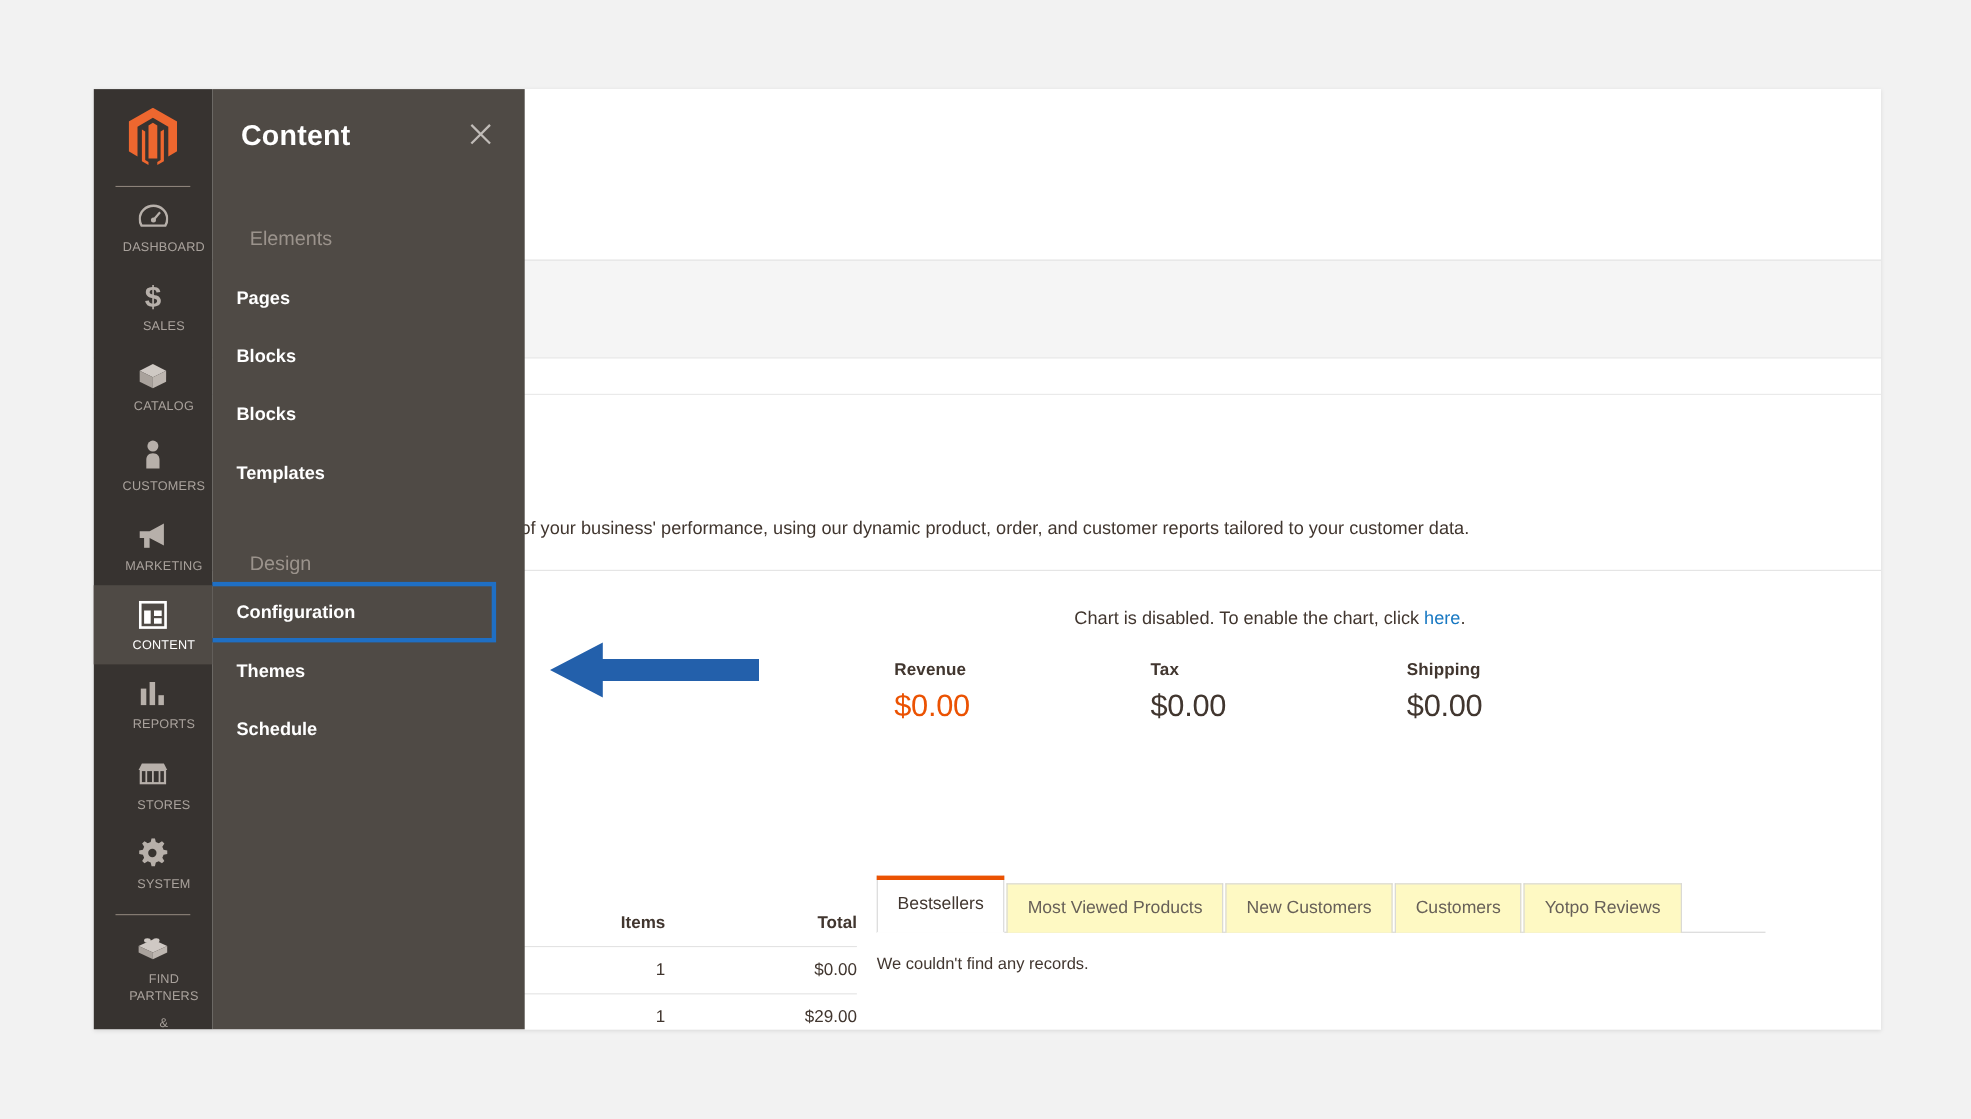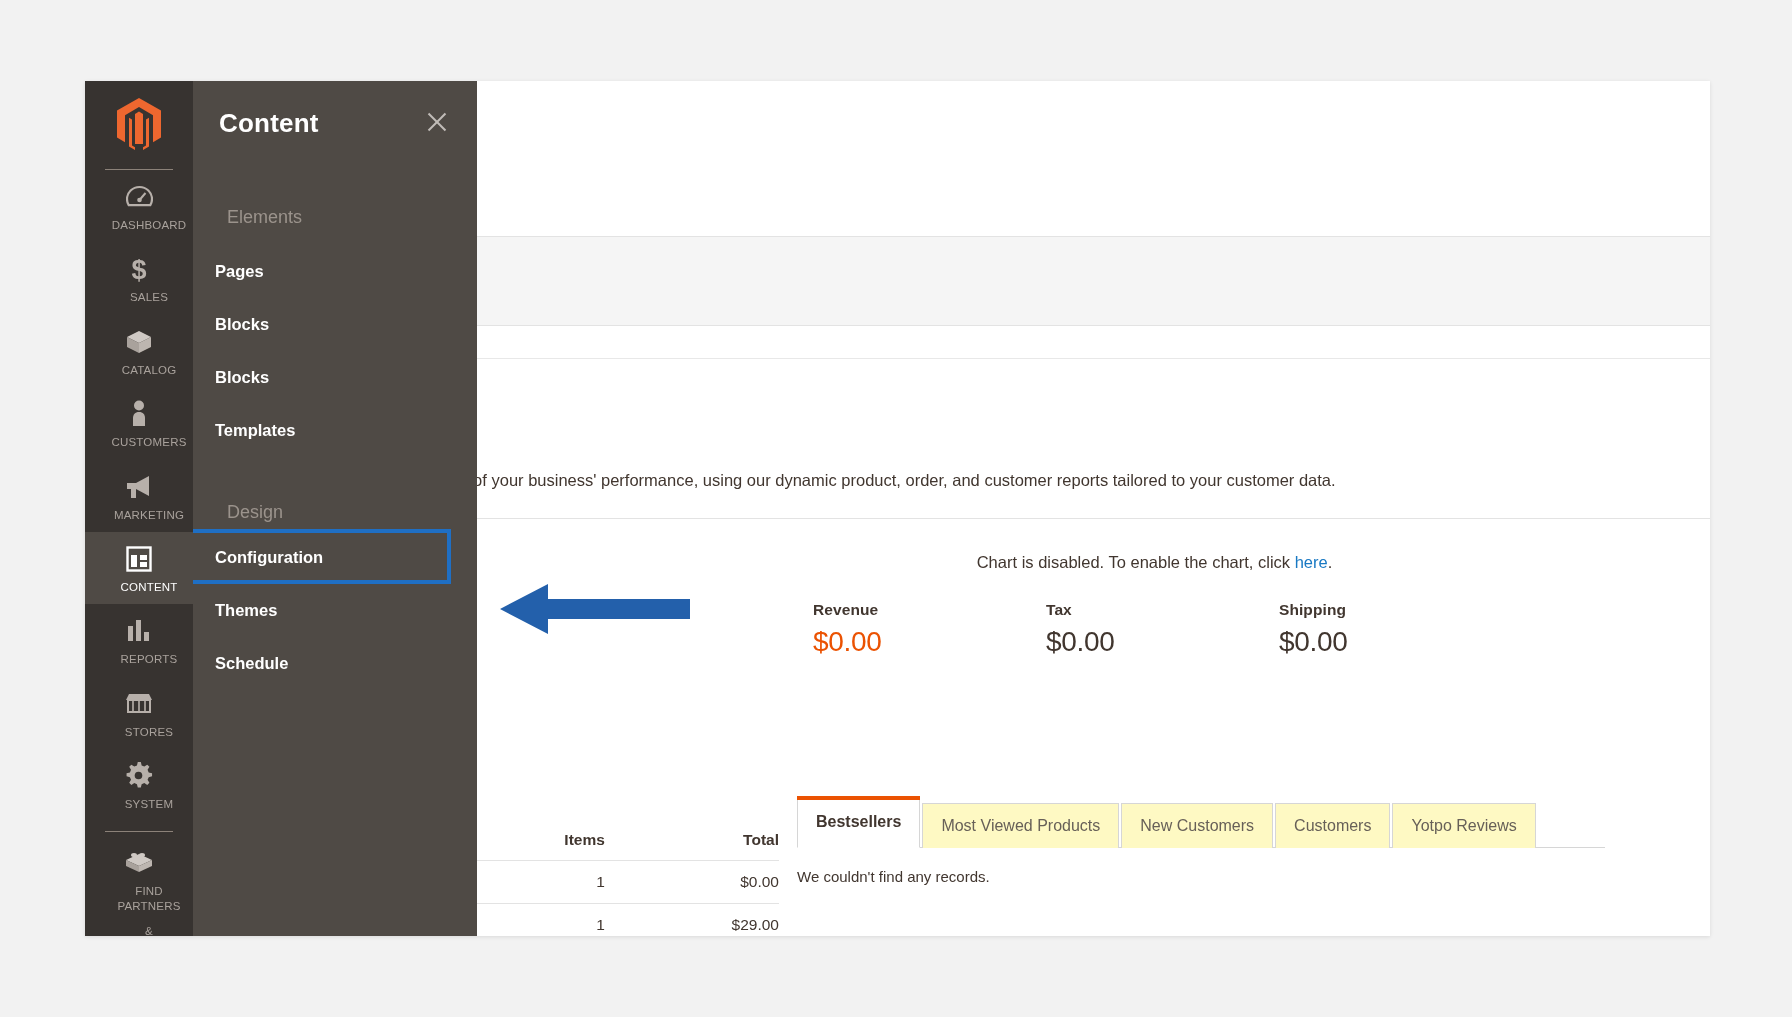--- a/index.html
+++ b/index.html
@@ -92,21 +92,21 @@
     border-bottom: none;
     margin-right: 2px;
     font-size: 16px;
     color: #676058;
     white-space: nowrap;
   }
   .tab.active {
     background: #ffffff;
     height: 52px;
     color: #41362f;
-    font-weight: bold;
+    font-weight: normal;
     border-top: none;
     border-bottom: 1px solid #ffffff;
     z-index: 3;
   }
   .tab.active::before {
     content: "";
     position: absolute;
     left: -1px; right: -1px; top: 0;
     height: 4px;
     background: #eb5202;

